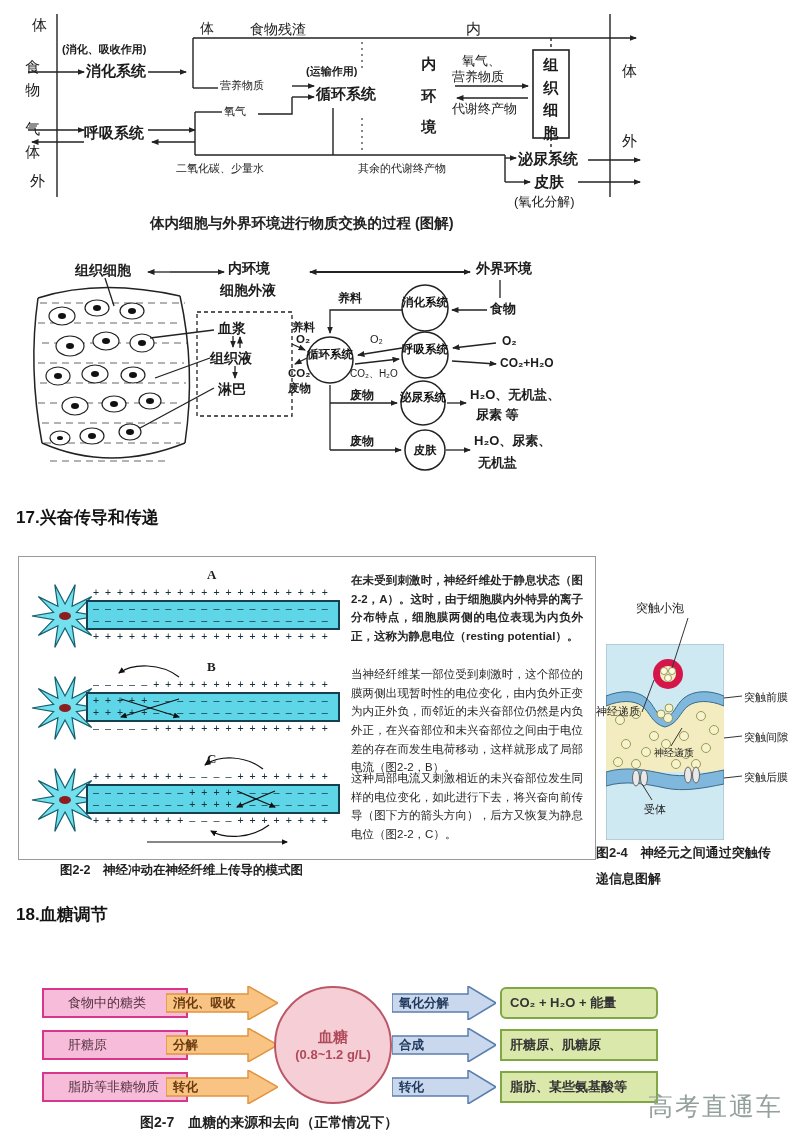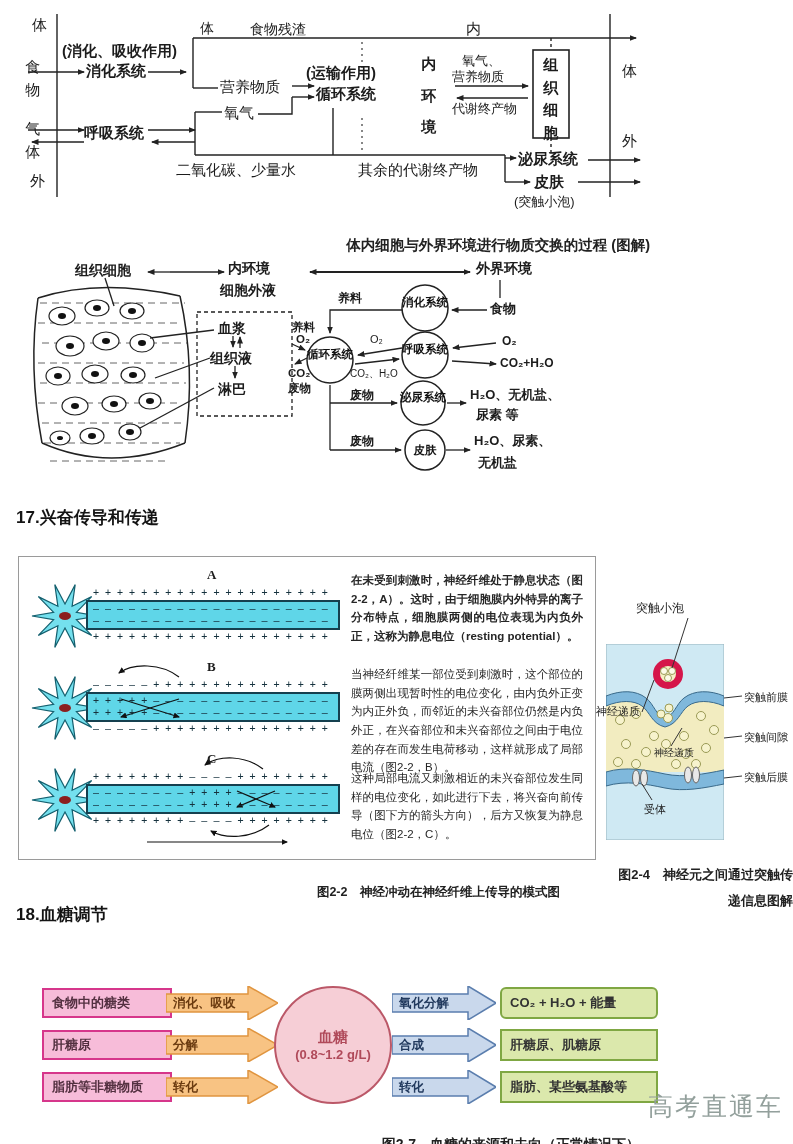--- a/index.html
+++ b/index.html
@@ -1,31 +1,31 @@
 <!DOCTYPE html>
 <html><head>
 <meta charset="utf-8">
 <style>
   html,body{margin:0;padding:0;background:#fff;}
   #page{position:relative;width:793px;height:1144px;background:#ffffff;overflow:hidden;
         font-family:"Liberation Sans","DejaVu Sans",sans-serif;color:#1c1c1c;}
   .abs{position:absolute;}
-  .lbl{position:absolute;color:#1c1c1c;white-space:nowrap;font-size:15px;}
+  .lbl{position:absolute;color:#1c1c1c;white-space:nowrap;font-size:11px;}
   .b{font-weight:700;}
   .sb{font-weight:600;}
   .vert{white-space:normal;width:1.15em;line-height:1.5;text-align:center;}
   .vert2{white-space:normal;width:1.15em;line-height:2.1;text-align:center;}
   .heading{position:absolute;font-size:17px;font-weight:700;color:#141414;}
-  .cap{position:absolute;text-align:right;font-weight:600;color:#222;margin-top:22px;}
+  .cap{position:absolute;text-align:left;font-weight:600;color:#222;}
   .para{position:absolute;font-size:11.5px;line-height:1.62;color:#262626;text-align:justify;}
   .signrow{position:absolute;font-family:"DejaVu Sans Mono",monospace;font-size:10px;color:#16323e;
            white-space:nowrap;overflow:hidden;width:246px;letter-spacing:0px;}
   .clab{position:absolute;font-size:11.5px;font-weight:700;text-align:center;line-height:1.15;color:#111;}
   .pbox{position:absolute;width:118px;height:26px;background:#f7bcd9;border:2px solid #d6368b;
-        display:flex;align-items:center;padding-left:8px;font-size:13px;font-weight:700;color:#533040;}
+        display:flex;align-items:center;padding-left:24px;font-size:13px;font-weight:400;color:#533040;}
   .gbox{position:absolute;width:146px;height:28px;background:#dbe8ac;border:2px solid #7fa743;
         display:flex;align-items:center;padding-left:8px;font-size:13px;font-weight:700;color:#333;}
   .barrow{position:absolute;width:112px;height:34px;}
   .barrow .t{position:absolute;left:7px;top:9px;font-size:12.5px;font-weight:700;white-space:nowrap;}
   .bloodcircle{position:absolute;left:274px;top:986px;width:114px;height:114px;border-radius:50%;
         background:#f6ced6;border:2px solid #bb5868;display:flex;flex-direction:column;
         align-items:center;justify-content:center;color:#b04a5a;font-weight:700;}
   .watermark{position:absolute;left:648px;top:1090px;font-size:25px;color:#93a09c;letter-spacing:2px;}
   .figbox{position:absolute;left:18px;top:556px;width:576px;height:302px;border:1px solid #9a9a9a;background:#fff;}
   svg{display:block;}
@@ -91,21 +91,21 @@
     <div class="lbl b" style="left:84px;top:124px;font-size:15px;">呼吸系统</div>
     <div class="lbl" style="left:176px;top:161px;">二氧化碳、少量水</div>
     <div class="lbl" style="left:358px;top:161px;">其余的代谢终产物</div>
     <div class="lbl b vert2" style="left:420px;top:48px;font-size:15px;">内环境</div>
     <div class="lbl" style="left:462px;top:52px;font-size:13px;">氧气、</div>
     <div class="lbl" style="left:452px;top:68px;font-size:13px;">营养物质</div>
     <div class="lbl" style="left:452px;top:100px;font-size:13px;">代谢终产物</div>
     <div class="lbl b vert" style="left:542px;top:54px;font-size:15px;">组织细胞</div>
     <div class="lbl b" style="left:518px;top:150px;font-size:15px;">泌尿系统</div>
     <div class="lbl b" style="left:534px;top:173px;font-size:15px;">皮肤</div>
-    <div class="lbl" style="left:514px;top:193px;font-size:13px;">(突触小泡)</div>
+    <div class="lbl" style="left:514px;top:193px;font-size:13px;">(氧化分解)</div>
     <div class="lbl" style="left:622px;top:62px;font-size:15px;">体</div>
     <div class="lbl" style="left:622px;top:132px;font-size:15px;">外</div>
     <div class="cap" style="left:150px;top:214px;width:500px;font-size:14.5px;">体内细胞与外界环境进行物质交换的过程 (图解)</div>
   </div>
 
   <div class="abs" style="left:0;top:248px;width:793px;height:255px;">
     <svg width="793" height="255" class="abs" style="left:0;top:0;">
       <defs>
         <marker id="ah2" markerWidth="9" markerHeight="8" refX="6.5" refY="3" orient="auto" markerUnits="userSpaceOnUse">
           <path d="M0,0L7.5,3L0,6Z" fill="#222"></path>

